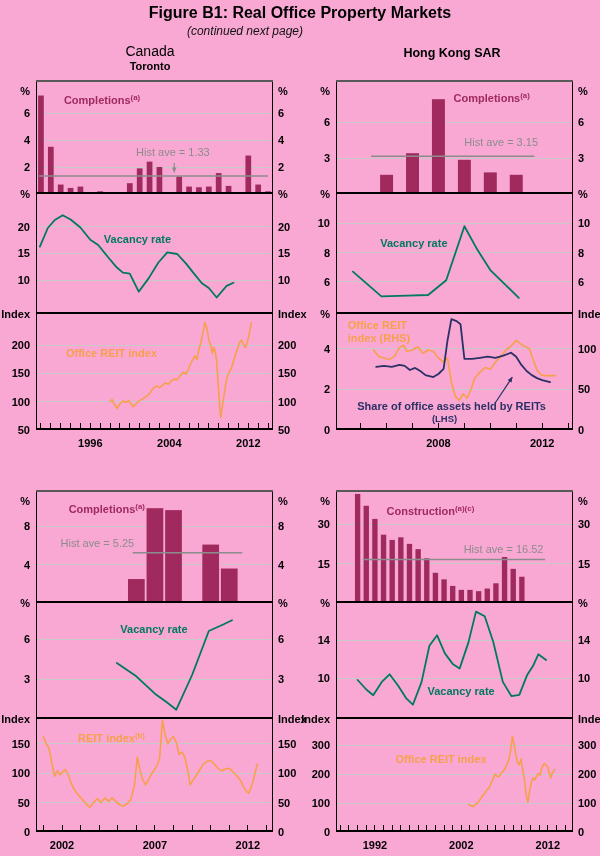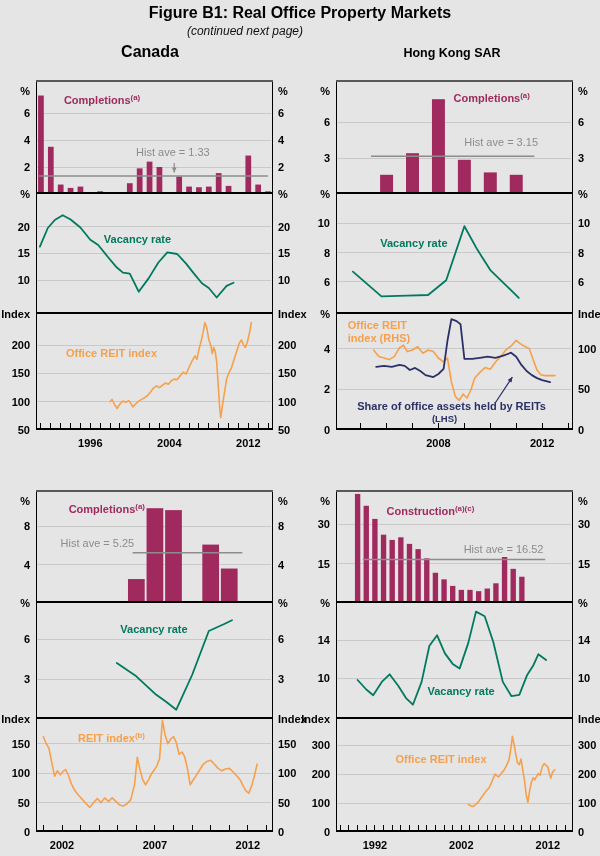--- a/index.html
+++ b/index.html
@@ -1,37 +1,38 @@
 <!DOCTYPE html>
 <html><head>
 <meta charset="utf-8">
 <style>
   html,body{margin:0;padding:0;background:#fff;}
-  .stage{position:relative;width:600px;height:856px;background:#e5e5e5;overflow:hidden;
+  .stage{position:relative;width:600px;height:856px;background:#f9a8d4;overflow:hidden;
          font-family:"Liberation Sans", sans-serif;color:#000;}
   .fig-title{position:absolute;top:4px;left:0;width:600px;text-align:center;
              font-size:16px;font-weight:700;}
   .fig-sub{position:absolute;top:24px;left:0;width:490px;text-align:center;
            font-size:12px;font-style:italic;color:#111;}
   .phead{position:absolute;width:300px;text-align:center;line-height:1;}
-  .pt{font-size:16px;font-weight:700;}
+  .pt{font-size:14px;font-weight:400;}
   .ps{font-size:11px;font-weight:700;margin-top:3px;}
   .ps.solo{font-size:12.5px;}
   .stage svg{position:absolute;overflow:visible;}
   text{font-family:"Liberation Sans", sans-serif;}
 </style>
 </head>
 <body>
 
 <div class="stage">
   <div class="fig-title">Figure B1: Real Office Property Markets</div>
   <div class="fig-sub">(continued next page)</div>
 
   <div class="phead" style="left:0;top:44px">
     <div class="pt">Canada</div>
+    <div class="ps">Toronto</div>
   </div>
   <div class="phead" style="left:302px;top:44px">
     <div class="pt"></div>
     <div class="ps solo">Hong Kong SAR</div>
   </div>
 
   <div id="charts">
       <svg width="300" height="376" style="left: 0px; top: 80px;">
         <g>
           <g shape-rendering="crispEdges">

